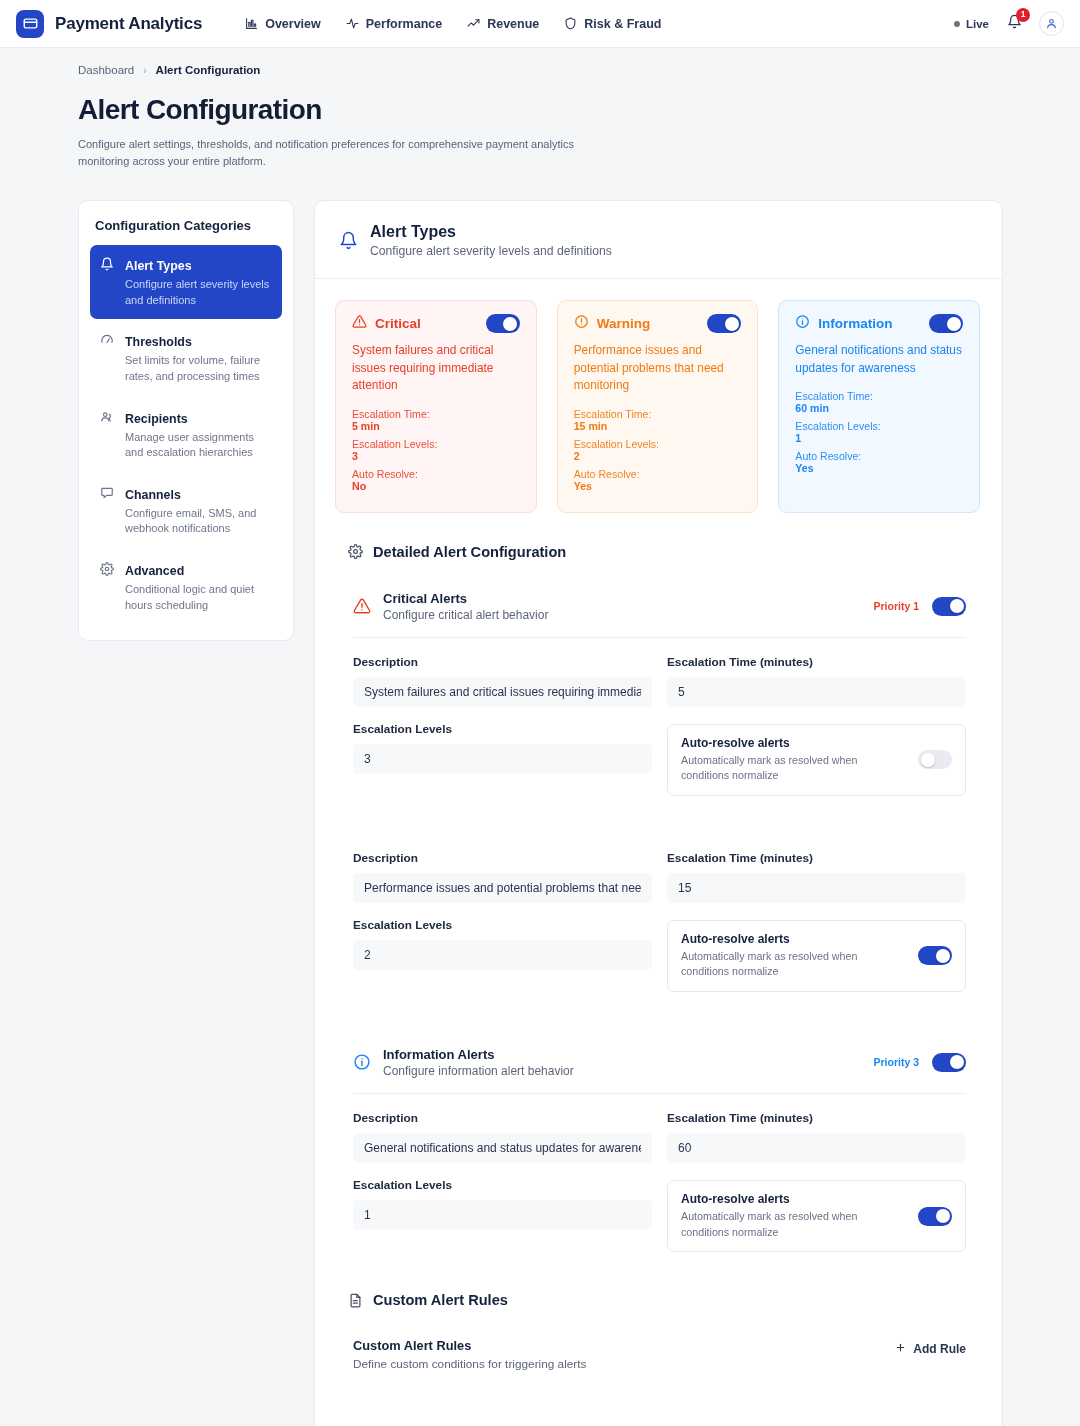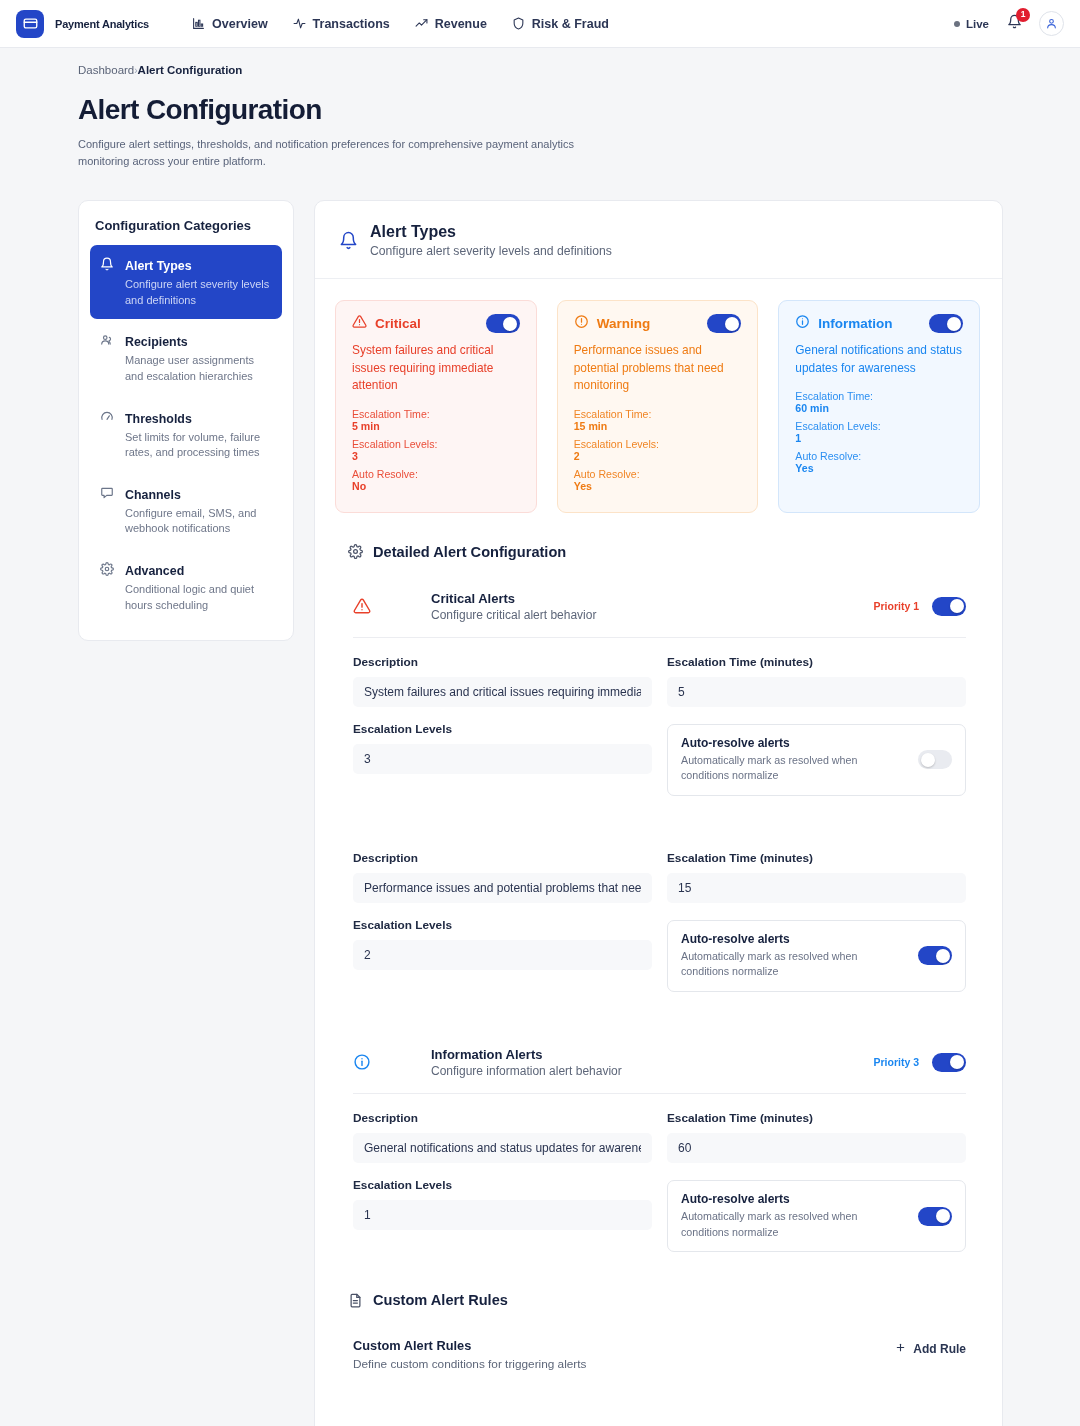--- a/index.html
+++ b/index.html
@@ -20,21 +20,21 @@
     display: flex;
     align-items: center;
     padding: 0 16px 0 16px;
   }
   .brand { display: flex; align-items: center; gap: 11px; }
   .brand-logo {
     width: 28px; height: 28px; border-radius: 8px;
     background: #2346c7;
     display: flex; align-items: center; justify-content: center;
   }
-  .brand-name { font-size: 11px; font-weight: bold; color: #16213e; letter-spacing: -0.2px; }
+  .brand-name { font-size: 17px; font-weight: bold; color: #16213e; letter-spacing: -0.2px; }
 
   .mainnav { display: flex; align-items: center; gap: 25px; margin-left: 43px; }
   .navitem {
     display: flex; align-items: center; gap: 7px;
     font-size: 12.5px; font-weight: bold; color: #2c3655;
     cursor: pointer;
   }
   .navitem svg { display: block; }
 
   .topright { margin-left: auto; display: flex; align-items: center; gap: 14px; }
@@ -51,21 +51,21 @@
   }
   .avatar {
     width: 25px; height: 25px; border-radius: 50%;
     border: 1px solid #dfe3ea; background:#fff;
     display: flex; align-items: center; justify-content: center;
     cursor: pointer;
   }
 
   
   .pagehead { padding: 16px 0 0 78px; }
-  .crumbs { display: flex; align-items: center; font-size: 11.5px; }
+  .crumbs { display: flex; align-items: center; gap: 9px; font-size: 11.5px; }
   .crumb-root { color: #5b6478; cursor: pointer; }
   .crumb-sep { color: #9aa2b4; font-size: 10px; }
   .crumb-cur { color: #16213e; font-weight: bold; }
   .page-title { font-size: 28px; font-weight: bold; color: #141d36; margin-top: 18px; letter-spacing: -0.6px; }
   .page-sub { margin-top: 10px; font-size: 11px; line-height: 1.55; color: #59637a; max-width: 520px; }
 
   
   .shell { display: flex; gap: 20px; padding: 30px 77px 0 78px; align-items: flex-start; }
 
   
@@ -132,21 +132,21 @@
   .tg.on  .knob { right: 2.5px; }
   .tg.off .knob { left: 2.5px; }
 
   
   .sectionhead { display: flex; align-items: center; gap: 10px; margin: 31px 0 0 13px; }
   .sectionhead .sh-ic { color: #4a5267; display:flex; }
   .sectionhead .sh-t { font-size: 14.6px; font-weight: bold; color: #16213e; }
 
   
   .detail { margin: 26px 14px 0 18px; }
-  .detail-head { display: flex; align-items: center; padding-bottom: 15px; border-bottom: 1px solid #ecedf1; gap: 48px; }
+  .detail-head { display: flex; align-items: center; padding-bottom: 15px; border-bottom: 1px solid #ecedf1; }
   .dh-ic { flex: 0 0 22px; display:flex; align-items:center; }
   .dh-txt { margin-left: 8px; }
   .dh-title { font-size: 13px; font-weight: bold; color: #16213e; }
   .dh-sub { font-size: 12px; color: #5d6679; margin-top: 2px; }
   .dh-right { margin-left: auto; display: flex; align-items: center; gap: 13px; }
   .prio { font-size: 10.5px; font-weight: bold; }
 
   .grid2 { display: flex; gap: 15px; margin-top: 17px; }
   .gcol { flex: 1 1 0; }
   .fl { font-size: 11.8px; font-weight: bold; color: #202a43; margin-bottom: 8px; display:block; }
@@ -202,21 +202,21 @@
           </svg>
       </span>
       <span>Overview</span>
     </div>
     <div class="navitem">
       <span>
         <svg width="13" height="13" viewBox="0 0 24 24" fill="none" stroke="#2c3655" stroke-width="2" stroke-linecap="round" stroke-linejoin="round">
             <polyline points="2,12 7,12 10,4 14,20 17,12 22,12"></polyline>
           </svg>
       </span>
-      <span>Transactions</span>
+      <span>Performance</span>
     </div>
     <div class="navitem">
       <span>
         <svg width="13" height="13" viewBox="0 0 24 24" fill="none" stroke="#2c3655" stroke-width="2" stroke-linecap="round" stroke-linejoin="round">
             <polyline points="2,17 8,11 12,15 22,5"></polyline>
             <polyline points="16,5 22,5 22,11"></polyline>
           </svg>
       </span>
       <span>Revenue</span>
     </div>
@@ -277,42 +277,42 @@
       </span>
       <span>
         <span class="si-title">Alert Types</span>
         <span class="si-desc" style="display:block">Configure alert severity levels and definitions</span>
       </span>
     </div>
 
     <div class="sideitem">
       <span class="si-ic">
         <svg width="14" height="14" viewBox="0 0 24 24" fill="none" stroke="currentColor" stroke-width="2" stroke-linecap="round" stroke-linejoin="round">
+            <path d="M3.5 16a9 9 0 1 1 17 0"></path>
+            <line x1="12" y1="16" x2="16" y2="10"></line>
+          </svg>
+      </span>
+      <span>
+        <span class="si-title">Thresholds</span>
+        <span class="si-desc" style="display:block">Set limits for volume, failure rates, and processing times</span>
+      </span>
+    </div>
+
+    <div class="sideitem">
+      <span class="si-ic">
+        <svg width="14" height="14" viewBox="0 0 24 24" fill="none" stroke="currentColor" stroke-width="2" stroke-linecap="round" stroke-linejoin="round">
             <circle cx="9" cy="8" r="3"></circle>
             <path d="M3 19c0-3.3 2.7-5.5 6-5.5s6 2.2 6 5.5"></path>
             <path d="M16 7.5a2.8 2.8 0 0 1 0 5.4"></path>
             <path d="M17.5 19c0-2.3-.8-4-2.2-5"></path>
           </svg>
       </span>
       <span>
         <span class="si-title">Recipients</span>
         <span class="si-desc" style="display:block">Manage user assignments and escalation hierarchies</span>
-      </span>
-    </div>
-
-    <div class="sideitem">
-      <span class="si-ic">
-        <svg width="14" height="14" viewBox="0 0 24 24" fill="none" stroke="currentColor" stroke-width="2" stroke-linecap="round" stroke-linejoin="round">
-            <path d="M3.5 16a9 9 0 1 1 17 0"></path>
-            <line x1="12" y1="16" x2="16" y2="10"></line>
-          </svg>
-      </span>
-      <span>
-        <span class="si-title">Thresholds</span>
-        <span class="si-desc" style="display:block">Set limits for volume, failure rates, and processing times</span>
       </span>
     </div>
 
     <div class="sideitem">
       <span class="si-ic">
         <svg width="14" height="14" viewBox="0 0 24 24" fill="none" stroke="currentColor" stroke-width="2" stroke-linecap="round" stroke-linejoin="round">
             <path d="M20 4H4a1 1 0 0 0-1 1v10a1 1 0 0 0 1 1h3v4l4.5-4H20a1 1 0 0 0 1-1V5a1 1 0 0 0-1-1z"></path>
           </svg>
       </span>
       <span>

